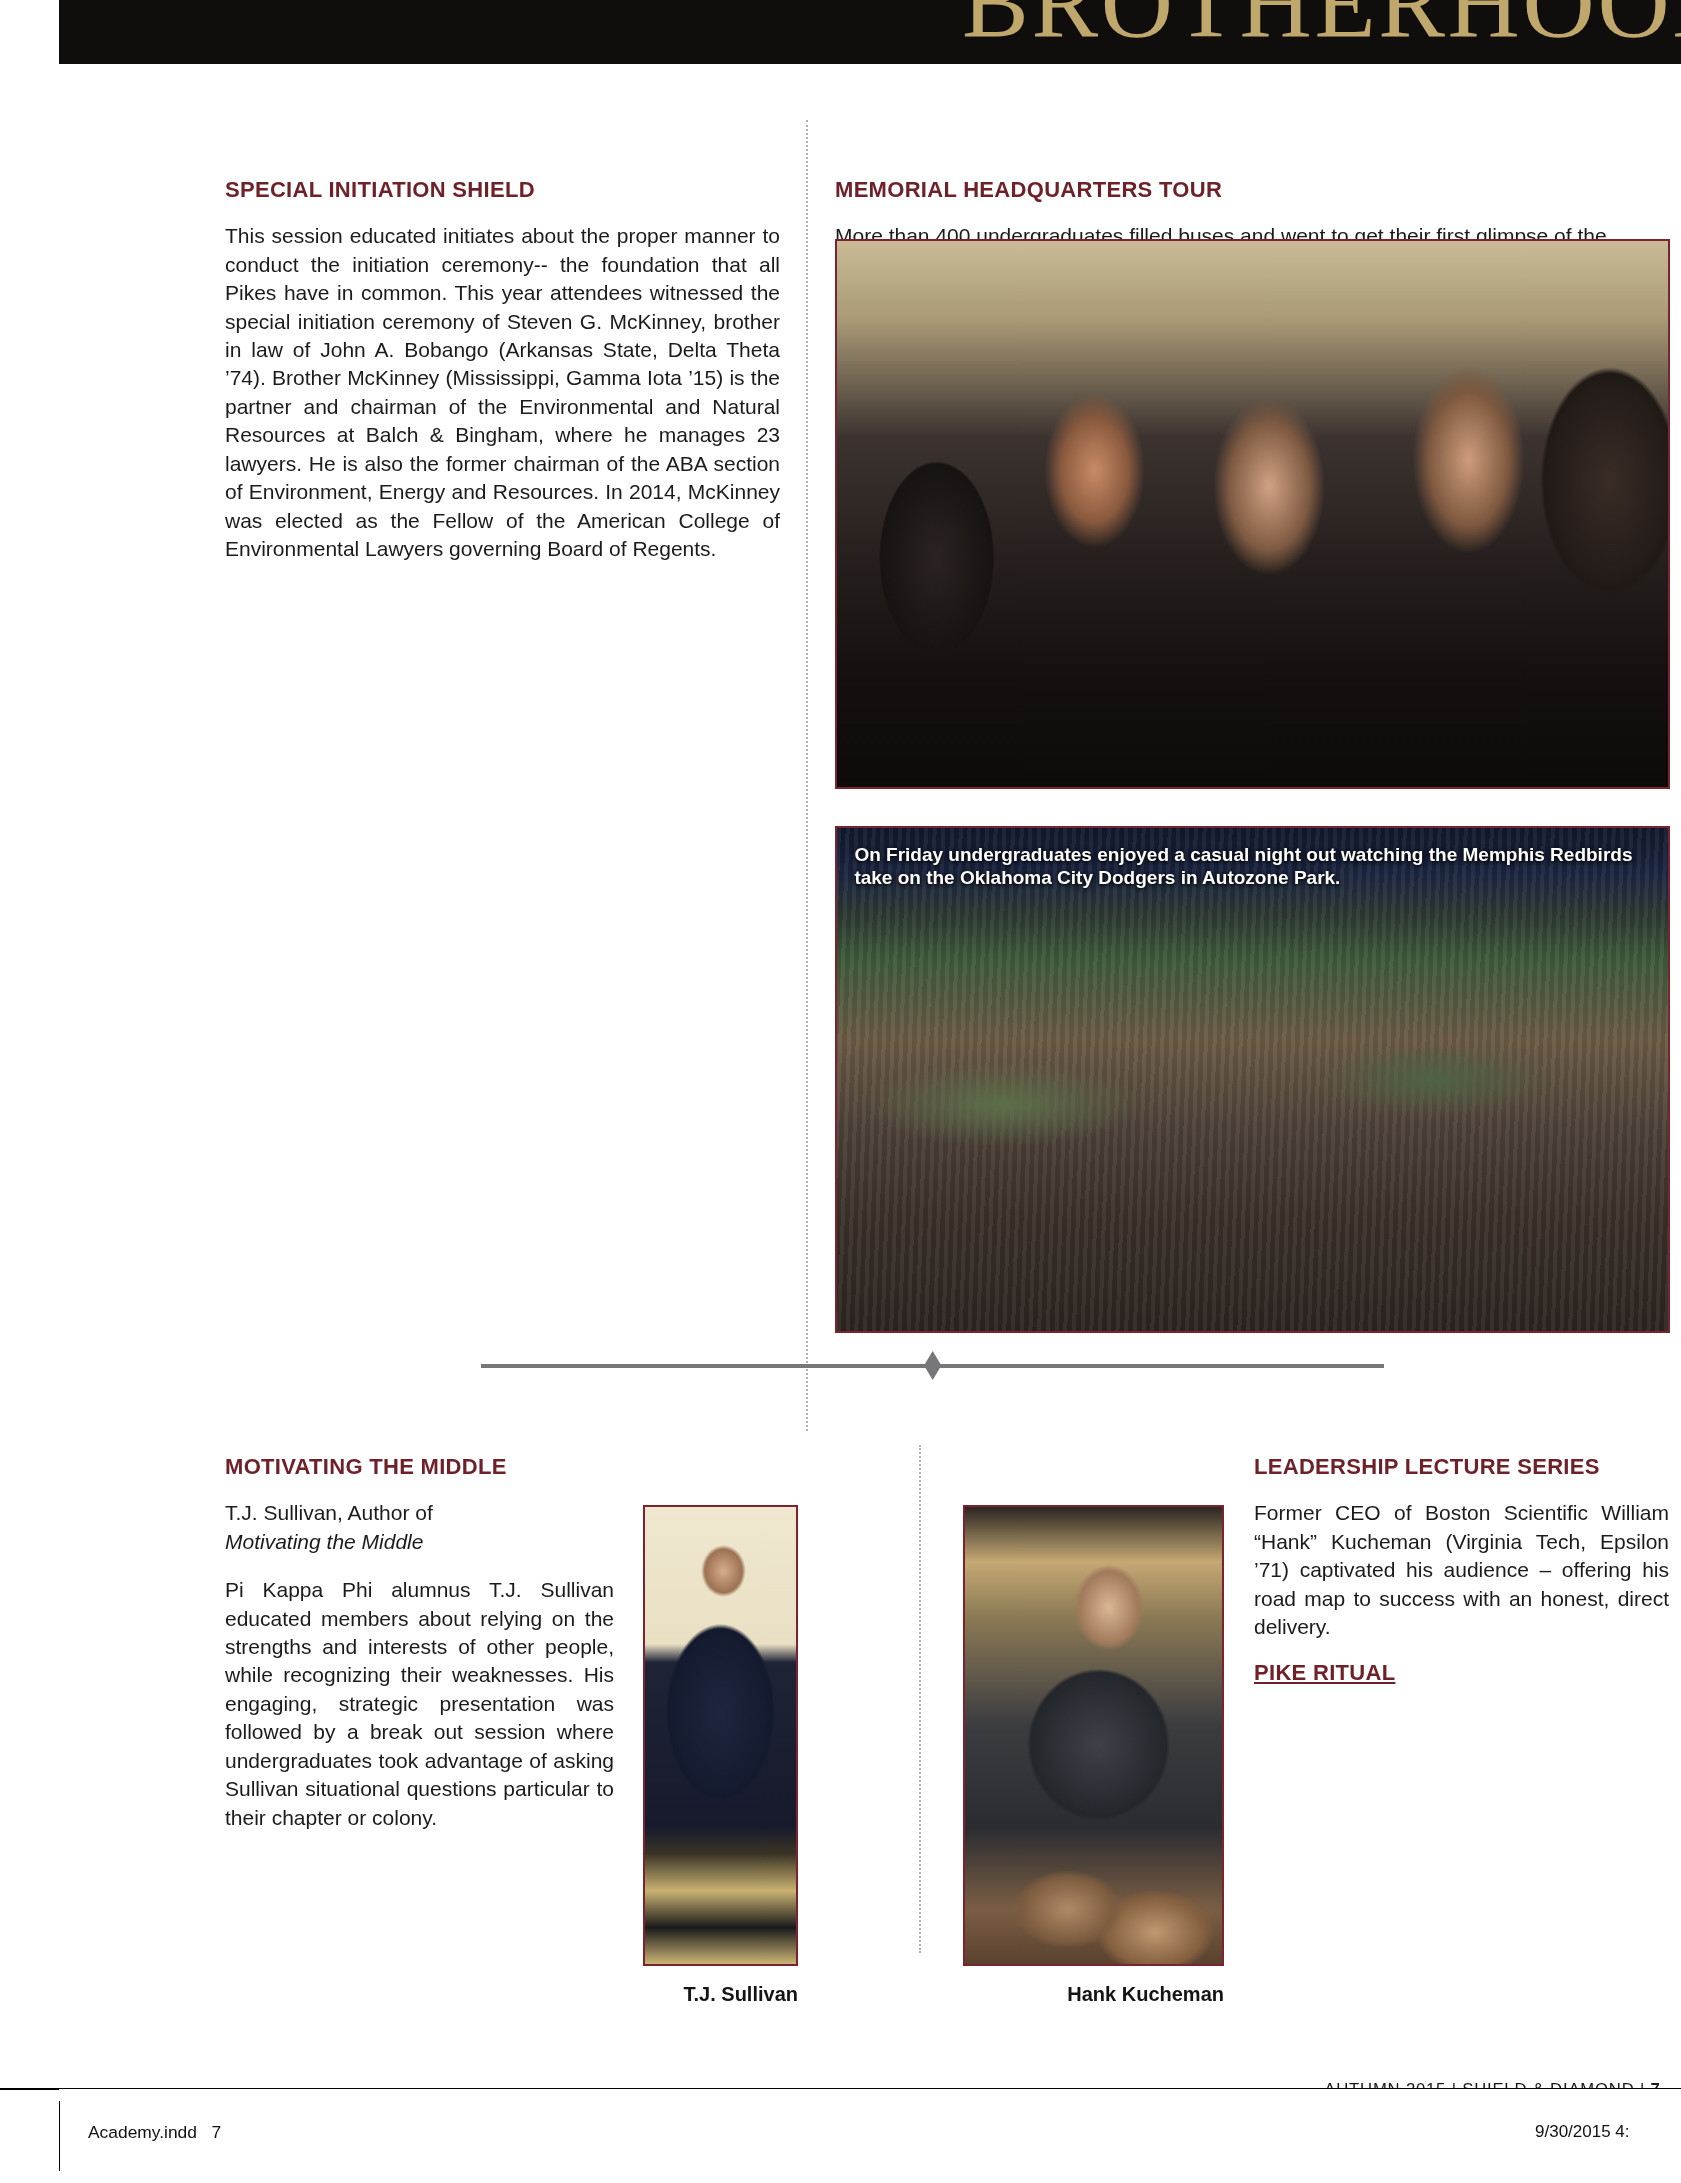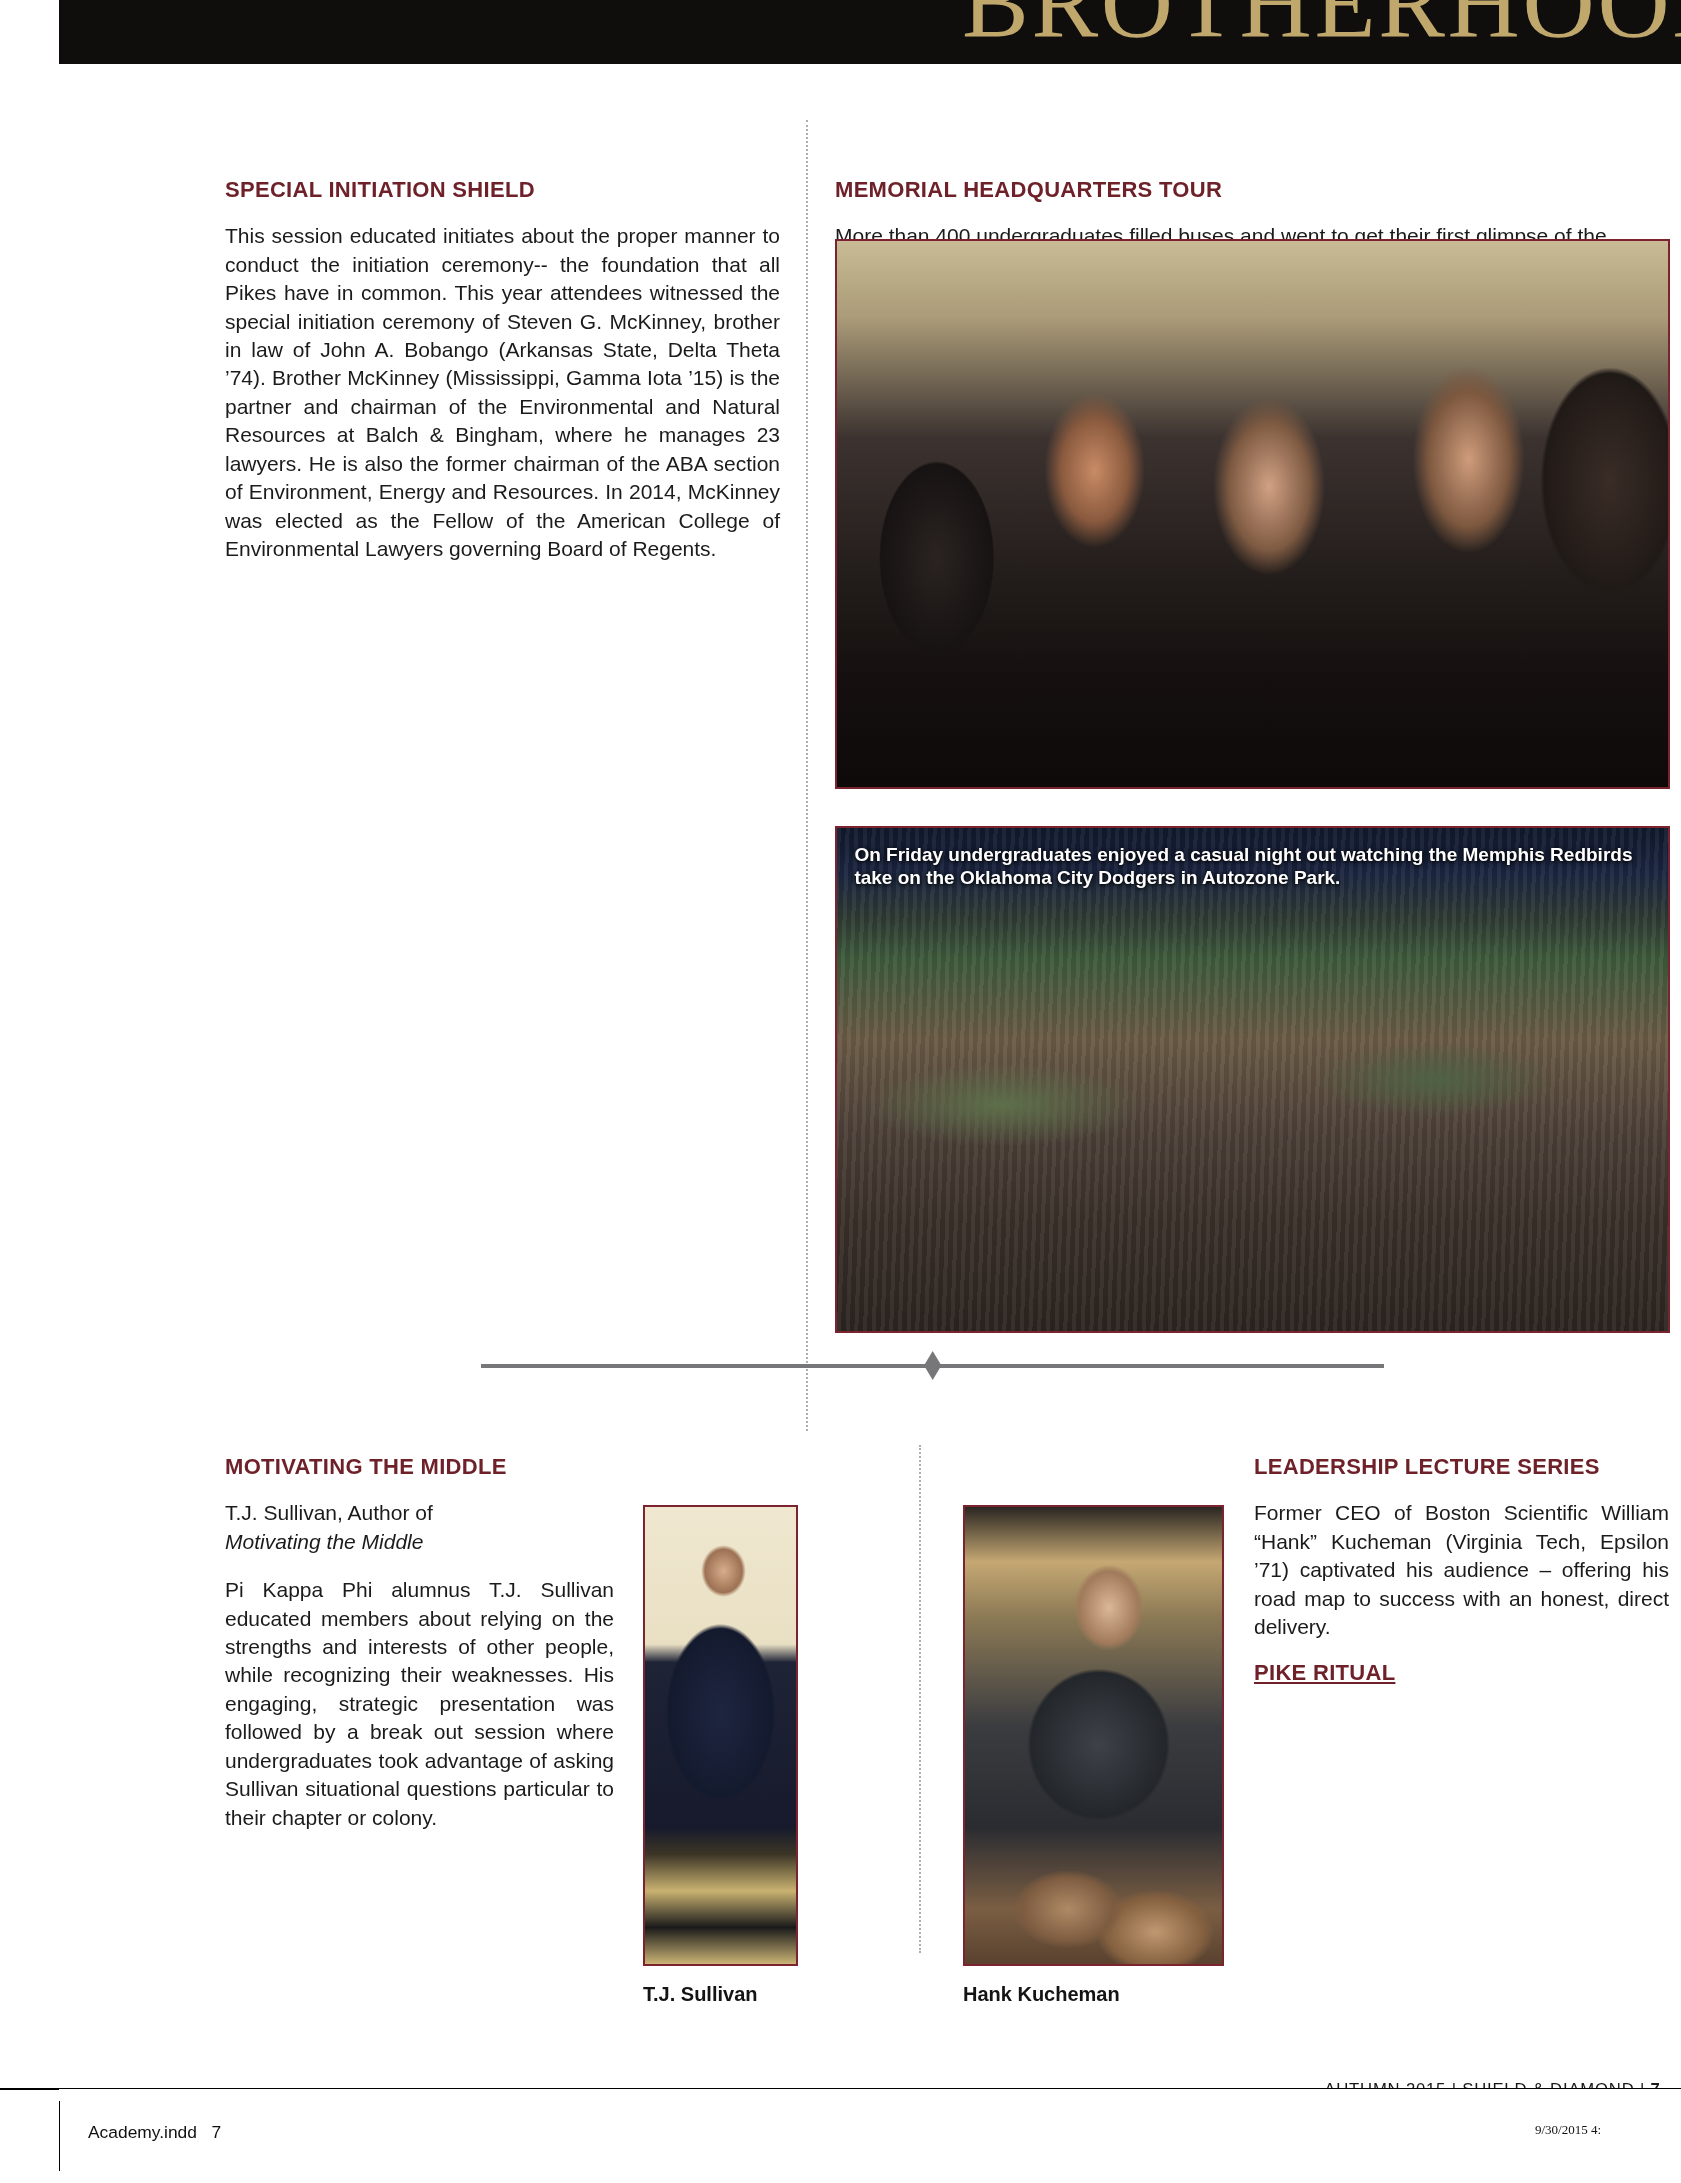--- a/index.html
+++ b/index.html
@@ -122,21 +122,21 @@
     font-size: 19px;
     line-height: 1.22;
     text-shadow: 0 1.3px 3.3px rgba(0,0,0,.85), 0 0 6.7px rgba(0,0,0,.7);
     font-stretch: condensed;
   }
   .cap-under {
     position: absolute;
     color: #141414;
     font-weight: bold;
     font-size: 20px;
-    text-align: left;
+    text-align: right;
     font-stretch: condensed;
   }
 
   
   #col-left-top  { position: absolute; left: 225px;  top: 114px; width: 555px; }
   #col-right-top { position: absolute; left: 835px; top: 114px; width: 835px; }
 
   
   #col-left-bot  { position: absolute; left: 225px;  top: 1391px; width: 389px; }
   #col-right-bot { position: absolute; left: 1254px; top: 1391px; width: 415px; }
@@ -183,24 +183,23 @@
     position: absolute;
     left: 88px;
     top: 33px;
     font-size: 17.4px;
     color: #111;
   }
   .print-date {
     position: absolute;
     left: 1535px;
     top: 33px;
-    font-size: 13px;
+    font-size: 17px;
     color: #111;
     white-space: nowrap;
-    font-family: Liberation Serif, serif;
   }
 
   
   .img-hq {
     background:
       radial-gradient(ellipse 80px 134px at 12% 58%, #2a2321 0%, #171312 70%, transparent 72%),
       radial-gradient(ellipse 74px 114px at 31% 42%, #c98b66 0%, #8a5a3e 45%, transparent 68%),
       radial-gradient(ellipse 80px 127px at 52% 45%, #d1a184 0%, #7e5a42 50%, transparent 70%),
       radial-gradient(ellipse 80px 134px at 76% 40%, #cf9c7c 0%, #7d583f 50%, transparent 70%),
       radial-gradient(ellipse 94px 154px at 93% 44%, #3a2c26 0%, #201a17 70%, transparent 74%),

